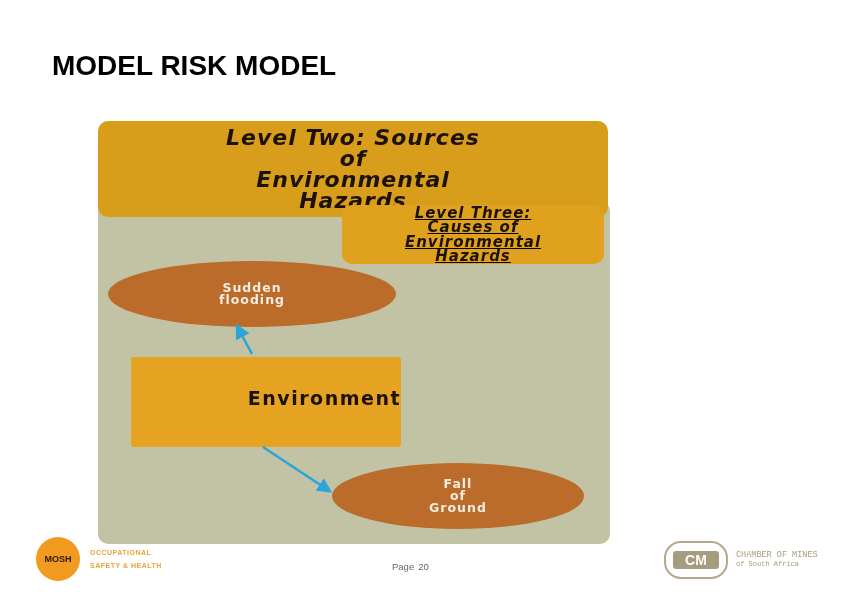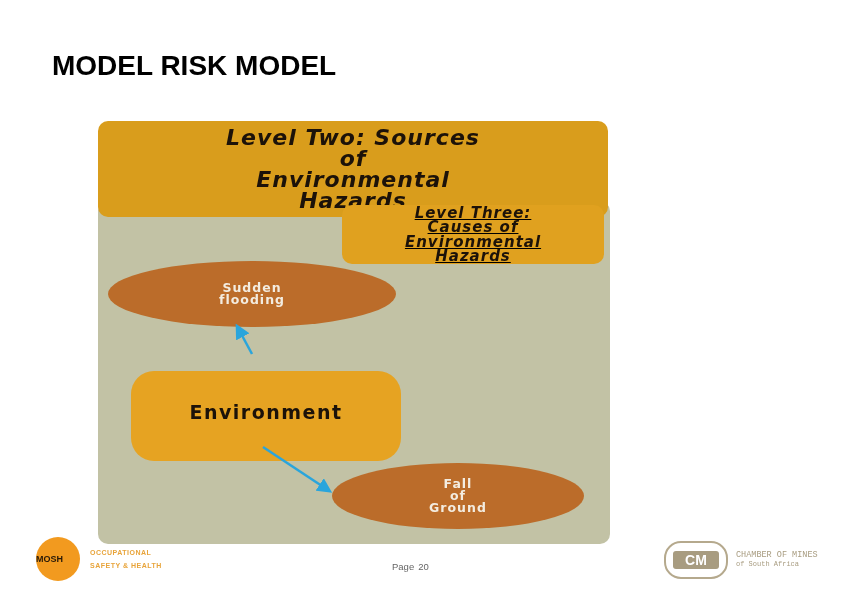--- a/index.html
+++ b/index.html
@@ -7,25 +7,25 @@
   .title { position:absolute; left:52px; top:50px; font-size:28px; font-weight:bold; color:#000; letter-spacing:0px; }
   .panel { position:absolute; left:98px; top:201px; width:512px; height:343px; background:#c2c2a5; border-radius:10px; }
   .level2 { position:absolute; left:98px; top:121px; width:510px; height:96px; background:#d99d1c; border-radius:10px; display:flex; align-items:center; justify-content:center; text-align:center; }
   .level2 span { font-family:"DejaVu Sans", sans-serif; font-style:italic; font-weight:bold; font-size:22px; line-height:21px; color:#1c1209; letter-spacing:1px; white-space:pre-line; }
   .level3 { position:absolute; left:342px; top:205px; width:262px; height:59px; background:#e0a11f; border-radius:10px; display:flex; align-items:center; justify-content:center; text-align:center;text-decoration:underline; }
   .level3 span { font-family:"DejaVu Sans", sans-serif; font-style:italic; font-weight:bold; font-size:15px; line-height:14.5px; color:#1c1209; letter-spacing:1px; white-space:pre-line; }
   .ellipse { position:absolute; background:#bb6c2a; border-radius:50%; display:flex; align-items:center; justify-content:center; text-align:center; }
   .ellipse span { font-family:"DejaVu Sans", sans-serif; font-weight:bold; color:#f3ece0; font-size:12.5px; line-height:12px; letter-spacing:1px; white-space:pre-line; }
   .e1 { left:108px; top:261px; width:288px; height:66px; }
   .e2 { left:332px; top:463px; width:252px; height:66px; }
-  .env { position:absolute; left:131px; top:371px; width:270px; height:90px; background:#e6a322; border-radius:23px; display:flex; align-items:center; justify-content:center; }
+  .env { position:absolute; left:131px; top:357px; width:270px; height:90px; background:#e6a322; border-radius:3px; display:flex; align-items:center; justify-content:flex-end; }
   .env span { font-family:"DejaVu Sans", sans-serif; font-weight:bold; font-size:19px; color:#1c1209; letter-spacing:1.5px; margin-top:-8px; }
   svg.arrows { position:absolute; left:0; top:0; width:859px; height:612px; pointer-events:none; }
   .footer-left { position:absolute; left:36px; top:537px; display:flex; align-items:center; }
-  .mosh-logo { width:44px; height:44px; border-radius:50%; background:#f29a1f; display:flex; align-items:center; justify-content:flex-start; }
+  .mosh-logo { width:44px; height:44px; border-radius:50%; background:#f29a1f; display:flex; align-items:center; justify-content:center; }
   .mosh-logo span { font-size:9px; font-weight:bold; color:#2a1a08; letter-spacing:0px; }
   .mosh-text { margin-left:10px; font-size:7px; font-weight:bold; color:#e8a43a; line-height:13px; letter-spacing:0.5px; }
   .page { position:absolute; left:392px; top:561px; font-size:9.5px; color:#666; }
   .page b { font-weight:normal; margin-left:4px; }
   .footer-right { position:absolute; left:664px; top:541px; display:flex; align-items:center; }
   .cm-logo { width:60px; height:34px; border:2px solid #b5a98d; border-radius:17px; display:flex; align-items:center; justify-content:center; }
   .cm-logo span { background:#a89c80; color:#fff; font-weight:bold; font-size:14px; padding:1px 12px; border-radius:3px; }
   .cm-text { margin-left:8px; font-size:8.5px; color:#a89c80; line-height:9px;font-family:Liberation Mono, monospace; }
   .cm-text .sub { font-size:7px; }
 </style>

